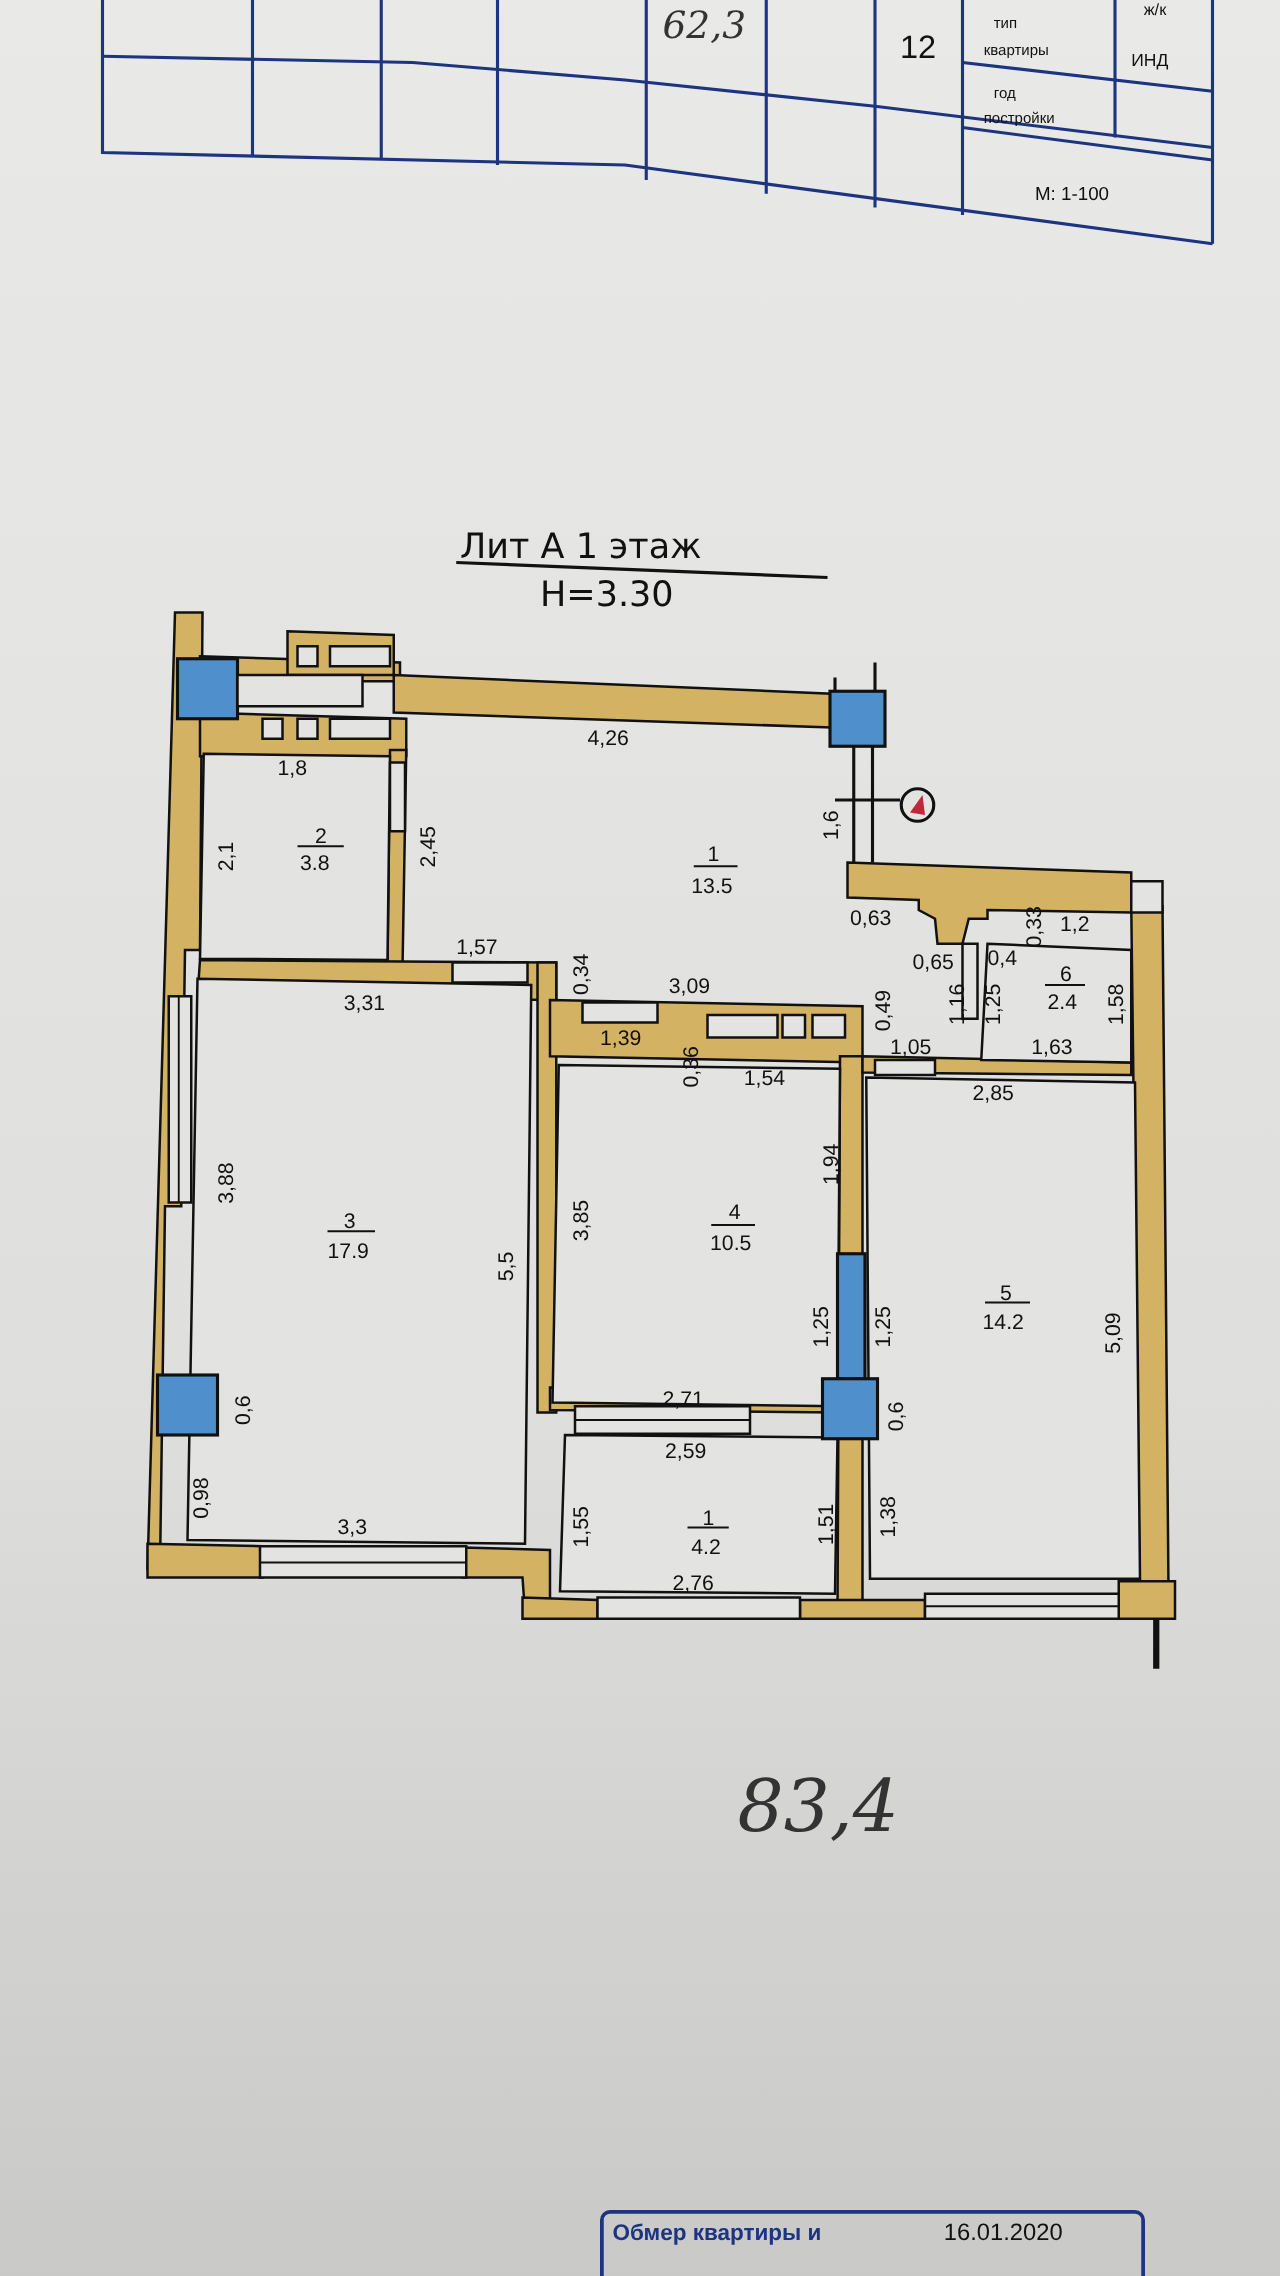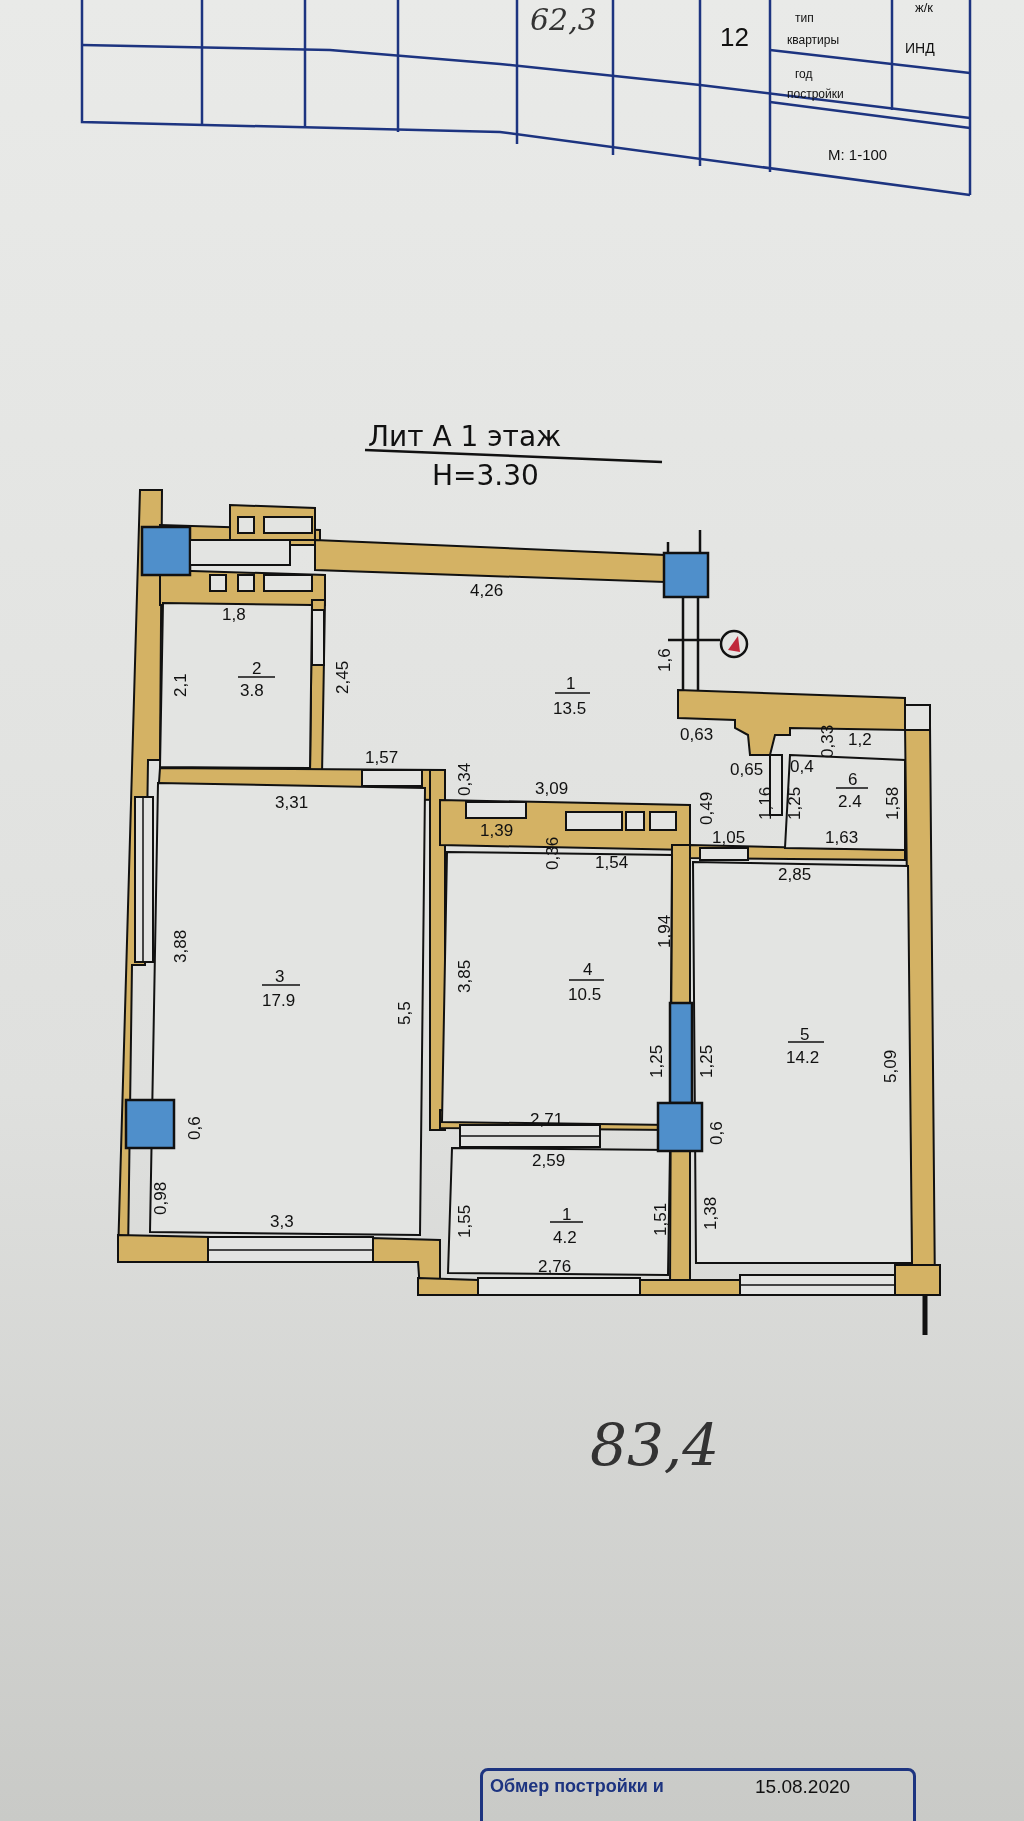--- a/index.html
+++ b/index.html
@@ -213,14 +213,14 @@
     <text class="dim" transform="translate(722,1145) rotate(-90)">0,6</text>
     <text class="dim" transform="translate(470,1238) rotate(-90)">1,55</text>
     <text class="dim" transform="translate(666,1236) rotate(-90)">1,51</text>
     <text class="dim" transform="translate(716,1230) rotate(-90)">1,38</text>
   </g>
 
   <text class="hand" x="590" y="1465" font-size="58">83,4</text>
 </svg>
 
 <div class="footer-box"></div>
-<div class="footer-label">Обмер постройки и</div>
-<div class="footer-date">15.08.2020</div>
+<div class="footer-label">Обмер квартиры и</div>
+<div class="footer-date">16.01.2020</div>
 
 </body></html>

